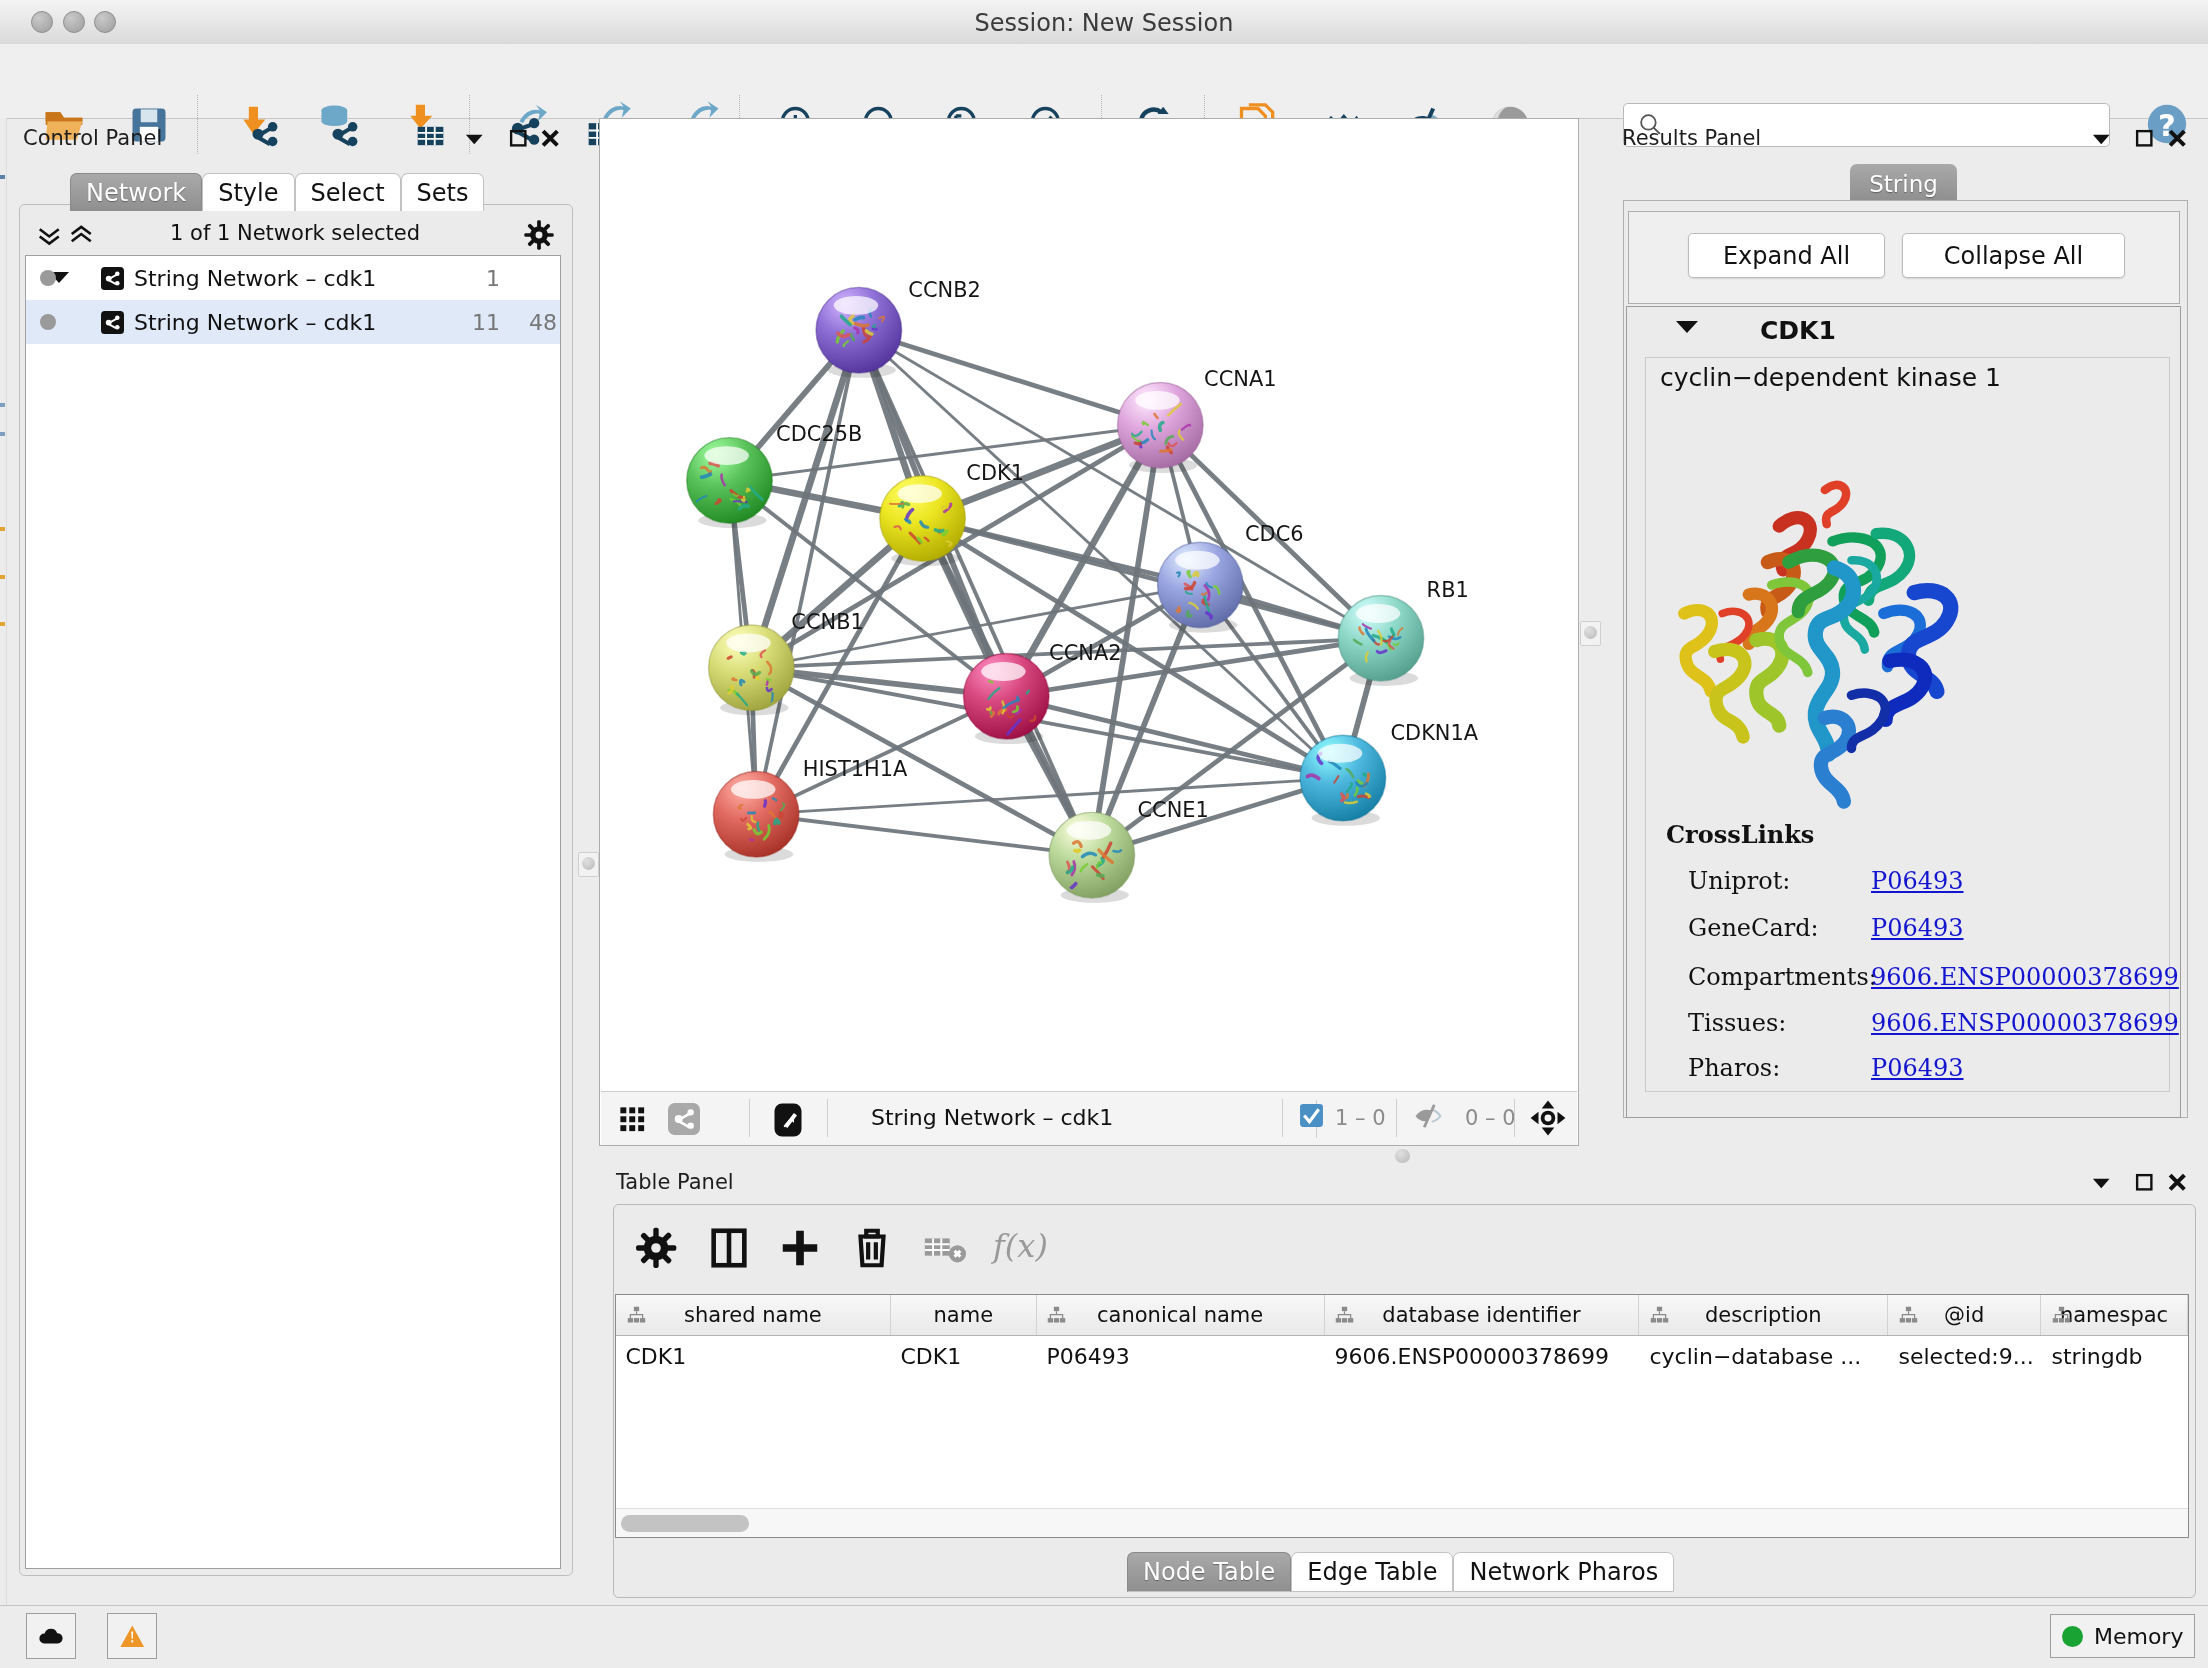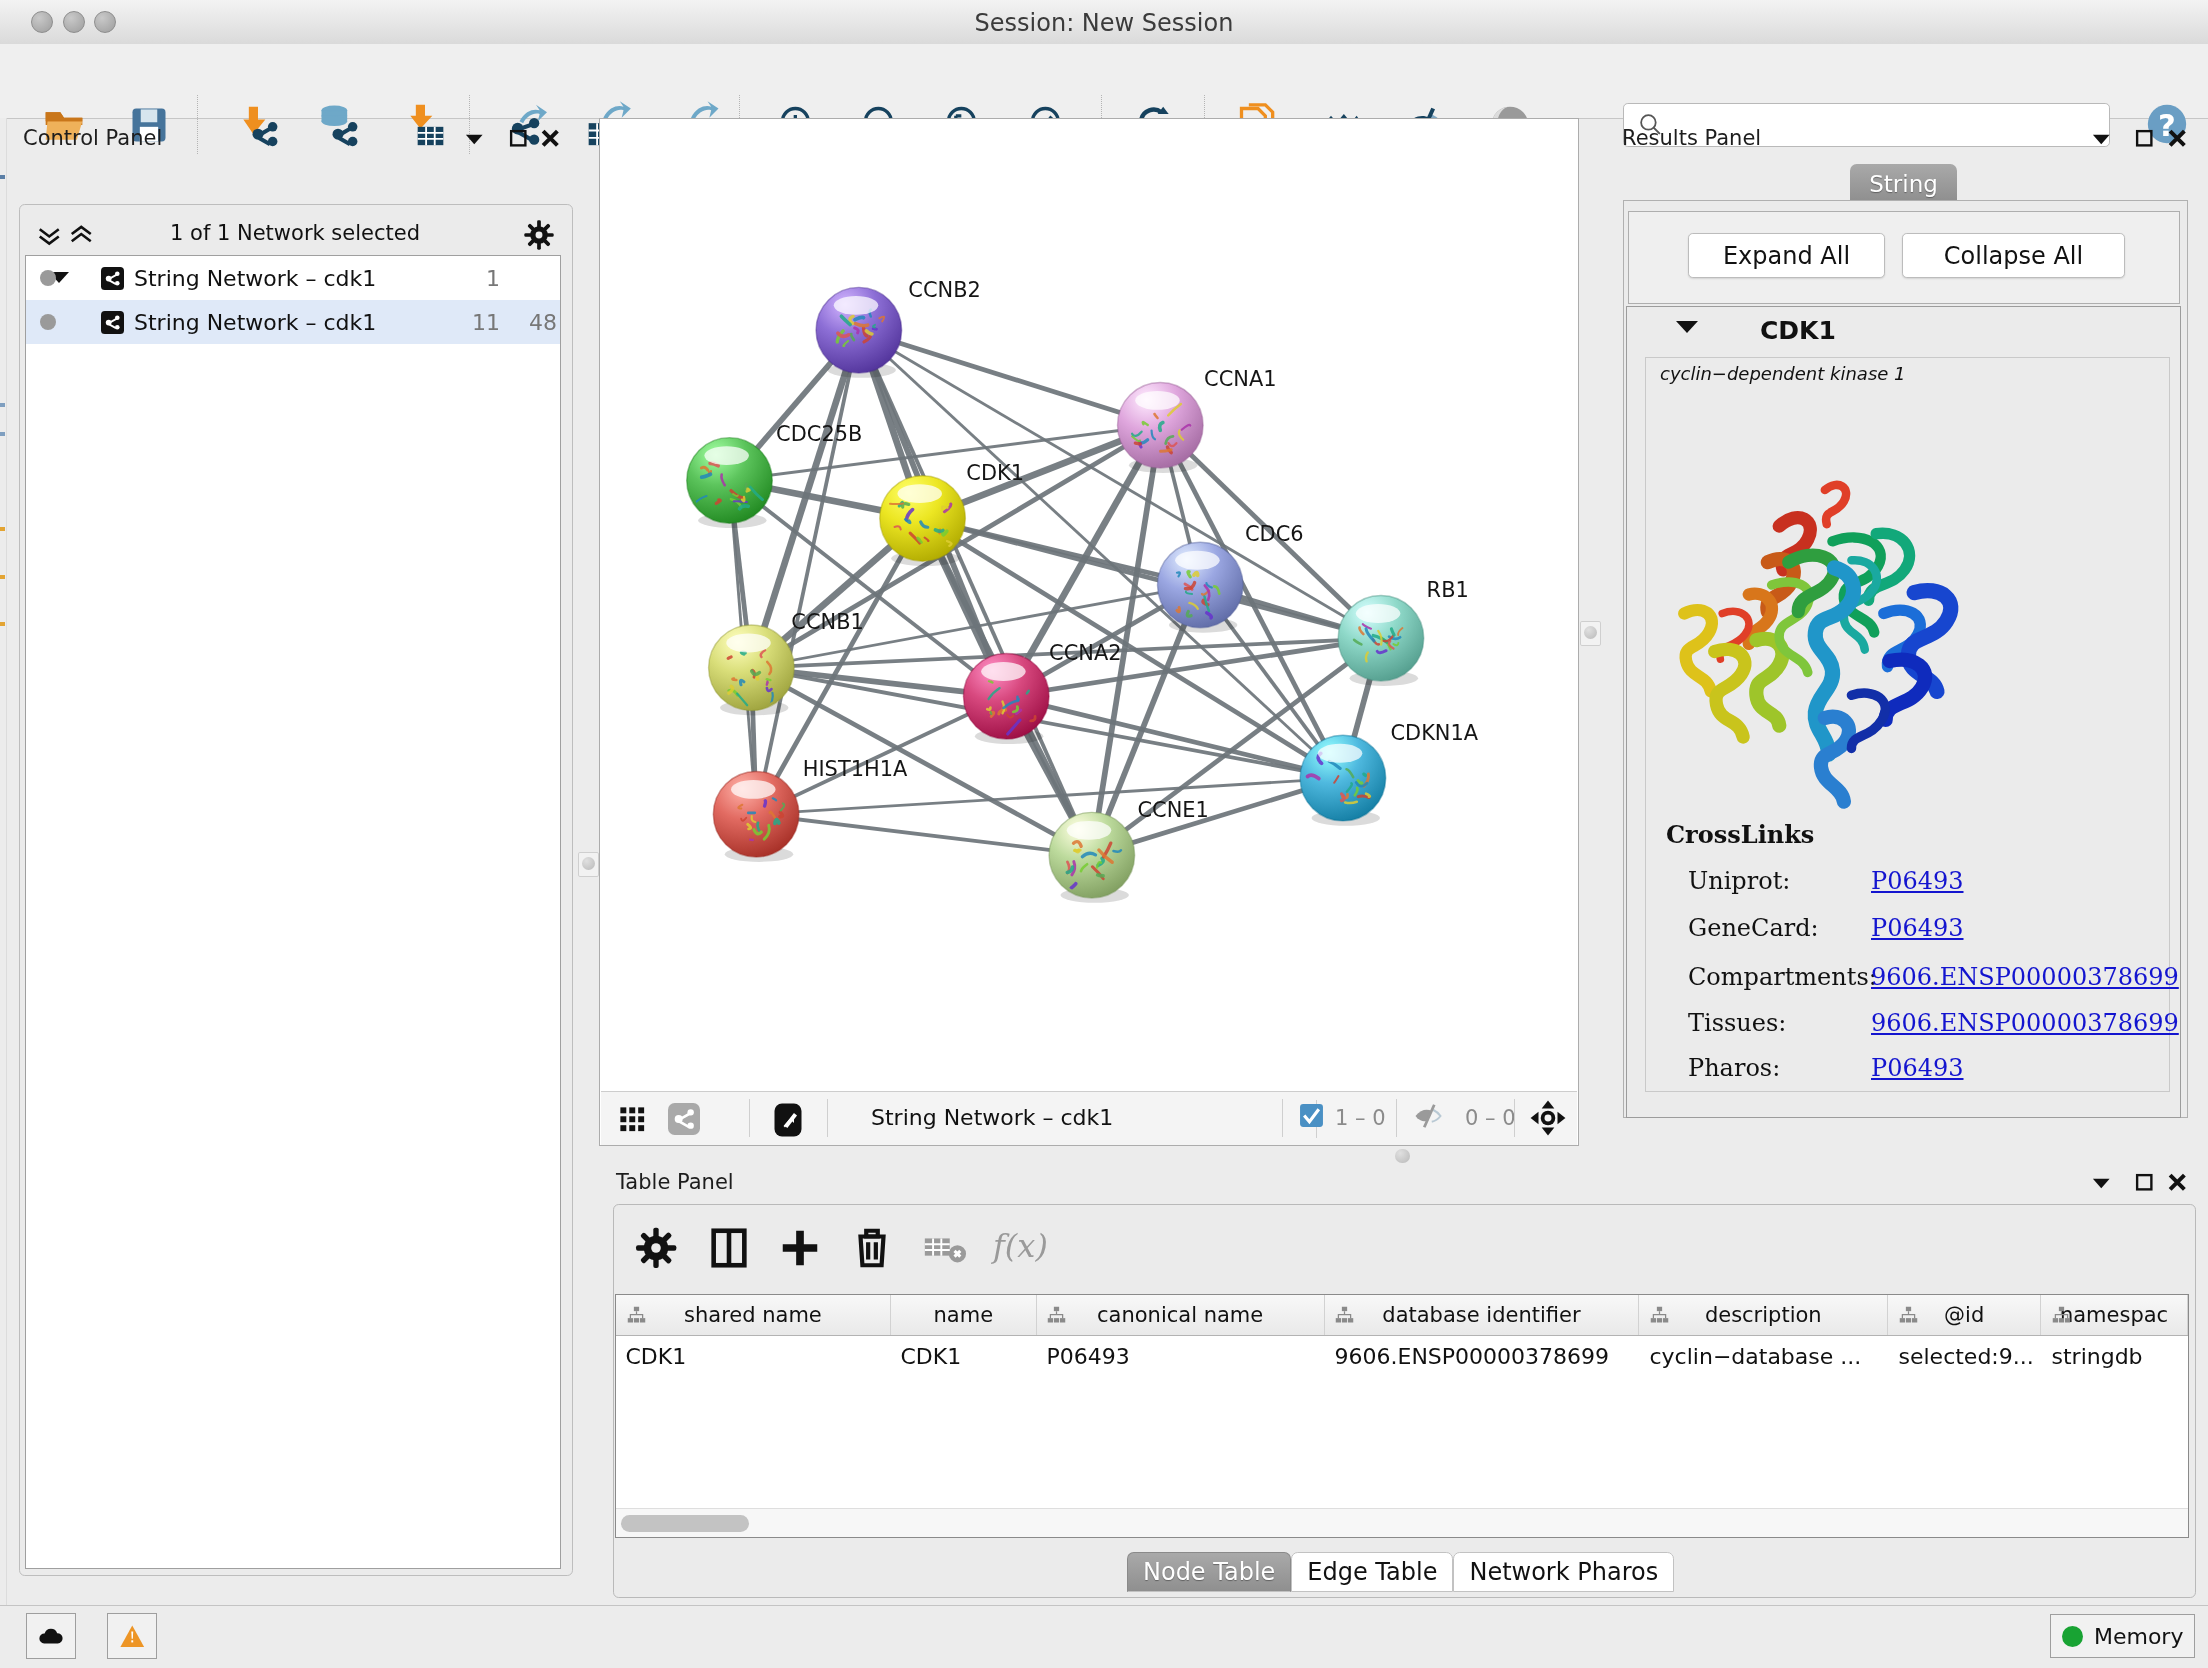--- a/index.html
+++ b/index.html
@@ -59,21 +59,21 @@
     font-size:23px;color:#fff;background:linear-gradient(#a9a9a9,#8d8d8d);border-radius:6.7px 6.7px 0 0;
     text-shadow:0 1px 1px rgba(0,0,0,.35);}
   #rp-box{left:1623px;top:200px;width:565px;height:918px;background:#ebebeb;border:1px solid #b0b0b0;box-sizing:border-box;}
   #rp-exbox{left:1628px;top:211px;width:552px;height:93px;background:#efefef;border:1px solid #aeaeae;box-sizing:border-box;}
   .btn{background:#fff;border:1px solid #bcbcbc;border-radius:4.8px;font-size:24px;color:#111;
     display:flex;align-items:center;justify-content:center;box-shadow:0 1px 1.9px rgba(0,0,0,.12);}
   #rp-gene{left:1626px;top:306px;width:555px;height:812px;background:#ebebeb;border:1.9px solid #9c9c9c;box-sizing:border-box;}
   #rp-gene-tri{left:1676px;top:321px;width:0;height:0;border-left:11.4px solid transparent;border-right:11.4px solid transparent;border-top:12.4px solid #111;}
   #rp-gene-name{left:1760px;top:316px;font-size:25px;font-weight:bold;}
   #rp-desc-box{left:1645px;top:357px;width:525px;height:735px;background:#ebebeb;border:1px solid #c9c9c9;box-sizing:border-box;}
-  #rp-desc{left:1660px;top:363px;font-size:18px;font-style:italic;}
+  #rp-desc{left:1660px;top:363px;font-size:25px;}
   #protein{left:1665px;top:471px;width:371px;height:380px;}
   #xl-title{left:1666px;top:820px;font-family:"DejaVu Serif",serif;font-size:24px;font-weight:bold;}
   .xl-row{position:absolute;left:1688px;width:485px;height:47px;font-family:"DejaVu Serif",serif;font-size:24px;}
   .xl-row .k{position:absolute;left:0;top:0;}
   .xl-row .v{position:absolute;left:183px;top:0;color:#1314cf;text-decoration:underline;}
   
   #tp-box{left:613px;top:1204px;width:1583px;height:394px;background:#ebebeb;border:1px solid #b9b9b9;border-radius:5.7px;box-sizing:border-box;}
   .tpicon{top:1225px;width:46px;height:46px;}
   #tp-table{left:615px;top:1294px;width:1574px;height:244px;background:#fff;border:1px solid #8a8a8a;box-sizing:border-box;overflow:hidden;}
   #tp-head{display:flex;height:40px;background:linear-gradient(#f8f8f8,#e9e9e9);border-bottom:1px solid #b3b3b3;}
@@ -330,20 +330,26 @@
       </svg>
   </div>
   <div class="abs pctl" style="left:536px;top:124px">
     <svg viewBox="0 0 24 24" width="28.5" height="28.5">
         <path d="M6 6l12 12M18 6L6 18" stroke="#111" stroke-width="3.4"></path>
       </svg>
   </div>
 
   <div class="abs" id="cp-box"></div>
 
+  <div class="abs" id="cp-tabs">
+      <div class="tab selected">Network</div>
+      <div class="tab">Style</div>
+      <div class="tab">Select</div>
+      <div class="tab">Sets</div>
+    </div>
 
   <div class="abs" id="cp-toolrow">
     <div class="abs" style="left:6.7px;top:3.8px;width:28.5px;height:28.5px">
       <svg viewBox="0 0 24 24" width="28.5" height="28.5">
           <g fill="none" stroke="#111" stroke-width="2.2">
             <path d="M4 7l8 6 8-6"></path>
             <path d="M4 13l8 6 8-6"></path>
           </g>
         </svg>
     </div>

